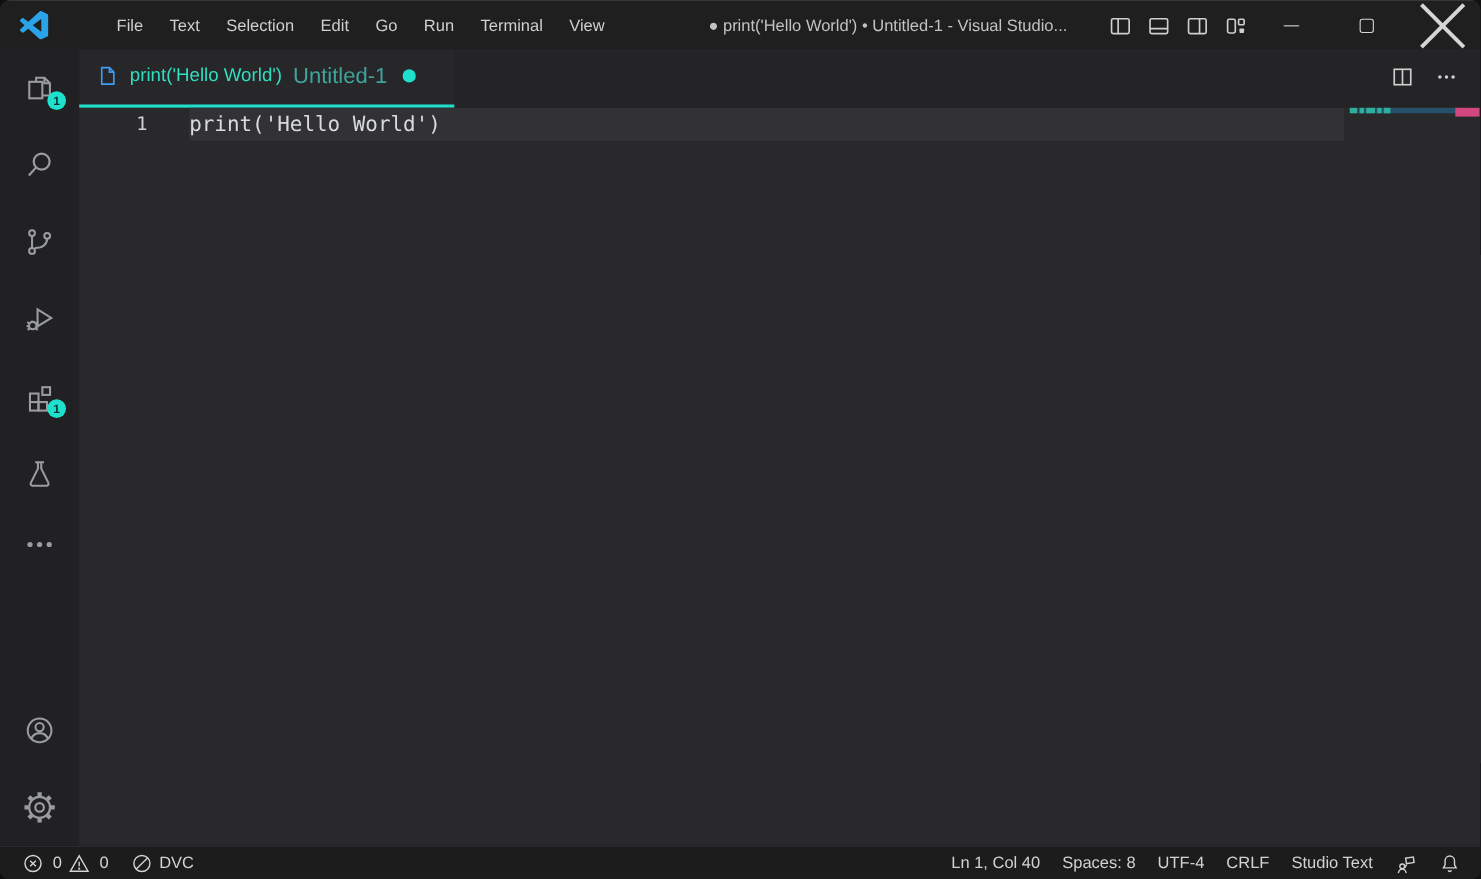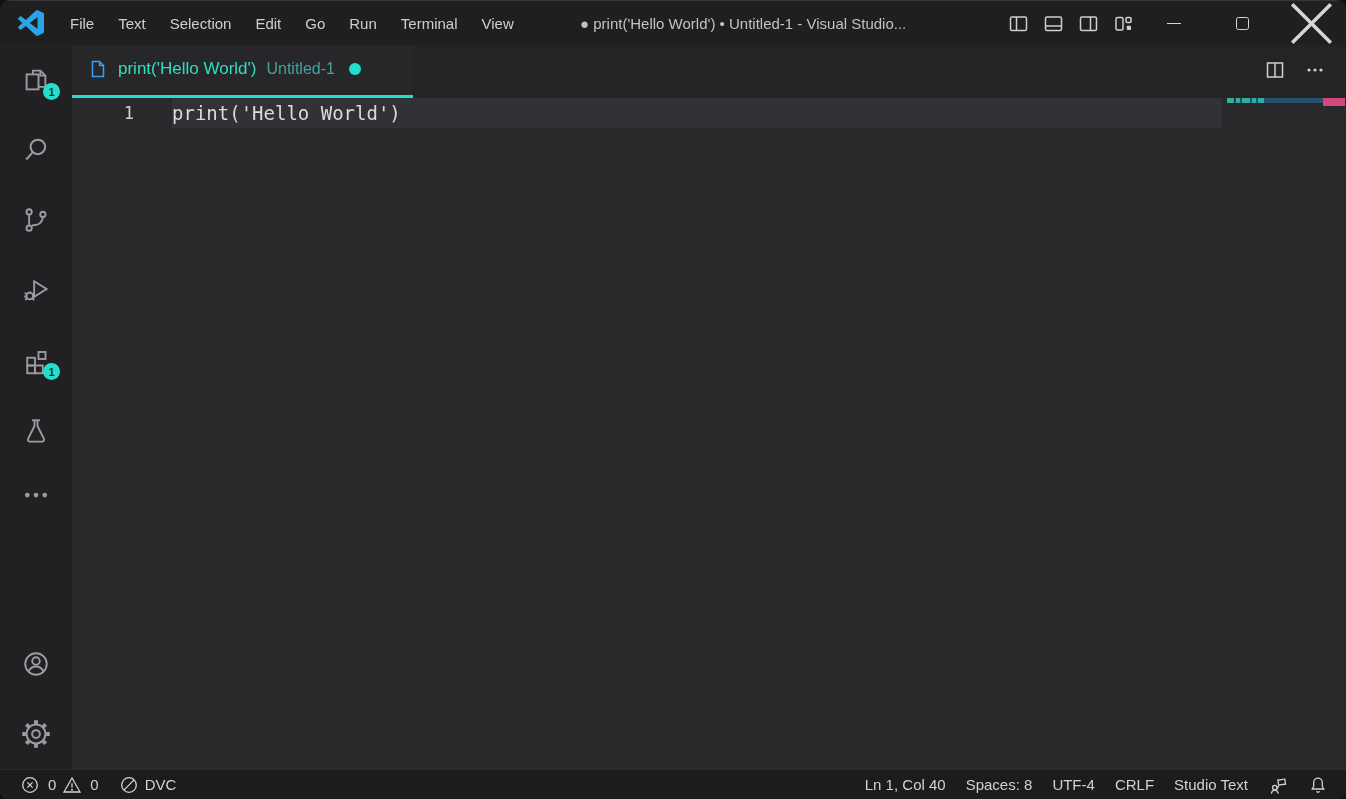--- a/index.html
+++ b/index.html
@@ -10,29 +10,30 @@
     position:relative; width:1346px; height:799px;
     background:#29292b; border-radius:10px 10px 8px 8px; overflow:hidden;
     color:#cccccc;
   }
 
   
   .titlebar{
     position:absolute; top:0; left:0; right:0; height:45px;
     background:#1f1f20; display:flex; align-items:center;
     border-top:1px solid #353536;
+    gap:36px;
   }
   .vscode-logo{ width:26px; height:26px; margin:0 14px 0 18px; display:flex; align-items:center; }
   .menubar{ display:flex; align-items:center; height:100%; }
   .menu-item{
     padding:0 12px; height:100%; display:flex; align-items:center;
     font-size:15px; color:#cfcfcf; cursor:default;
   }
   .window-title{
-    position:absolute; left:580px; top:0; height:45px; display:flex; align-items:center;
+    position:absolute; left:644px; top:0; height:45px; display:flex; align-items:center;
     font-size:15px; color:#c2c2c2; white-space:nowrap;
   }
   .layout-controls{
     position:absolute; right:212px; top:0; height:45px;
     display:flex; align-items:center; gap:14px;
   }
   .layout-controls .lc-icon{ width:21px; height:21px; display:flex; }
   .window-controls{
     position:absolute; right:0; top:0; height:45px; display:flex;
   }
@@ -62,21 +63,21 @@
     background:#242426;
   }
   .tab{
     position:absolute; left:0; top:0; width:341px; height:53px;
     background:#27272a; display:flex; align-items:center;
     border-bottom:3px solid var(--accent,#1ee0cc);
     padding:0 14px 2px 16px; cursor:pointer;
   }
   .tab-file-icon{ width:20px; height:20px; margin-right:10px; flex:0 0 auto; }
   .tab-label{ font-size:17px; color:var(--tab-label,#2fdfc0); white-space:nowrap; }
-  .tab-desc{ font-size:16px; color:var(--tab-dim,#3fa49b); margin-left:10px; white-space:nowrap; }
+  .tab-desc{ font-size:20px; color:var(--tab-dim,#3fa49b); margin-left:10px; white-space:nowrap; }
   .tab-dirty{
     width:12px; height:12px; border-radius:50%; background:var(--accent,#1ee0cc);
     margin-left:14px; flex:0 0 auto;
   }
   .editor-actions{
     position:absolute; right:0; top:0; height:50px; display:flex; align-items:center;
     gap:18px; padding-right:20px;
   }
   .ea-icon{ width:22px; height:22px; display:flex; }
 

